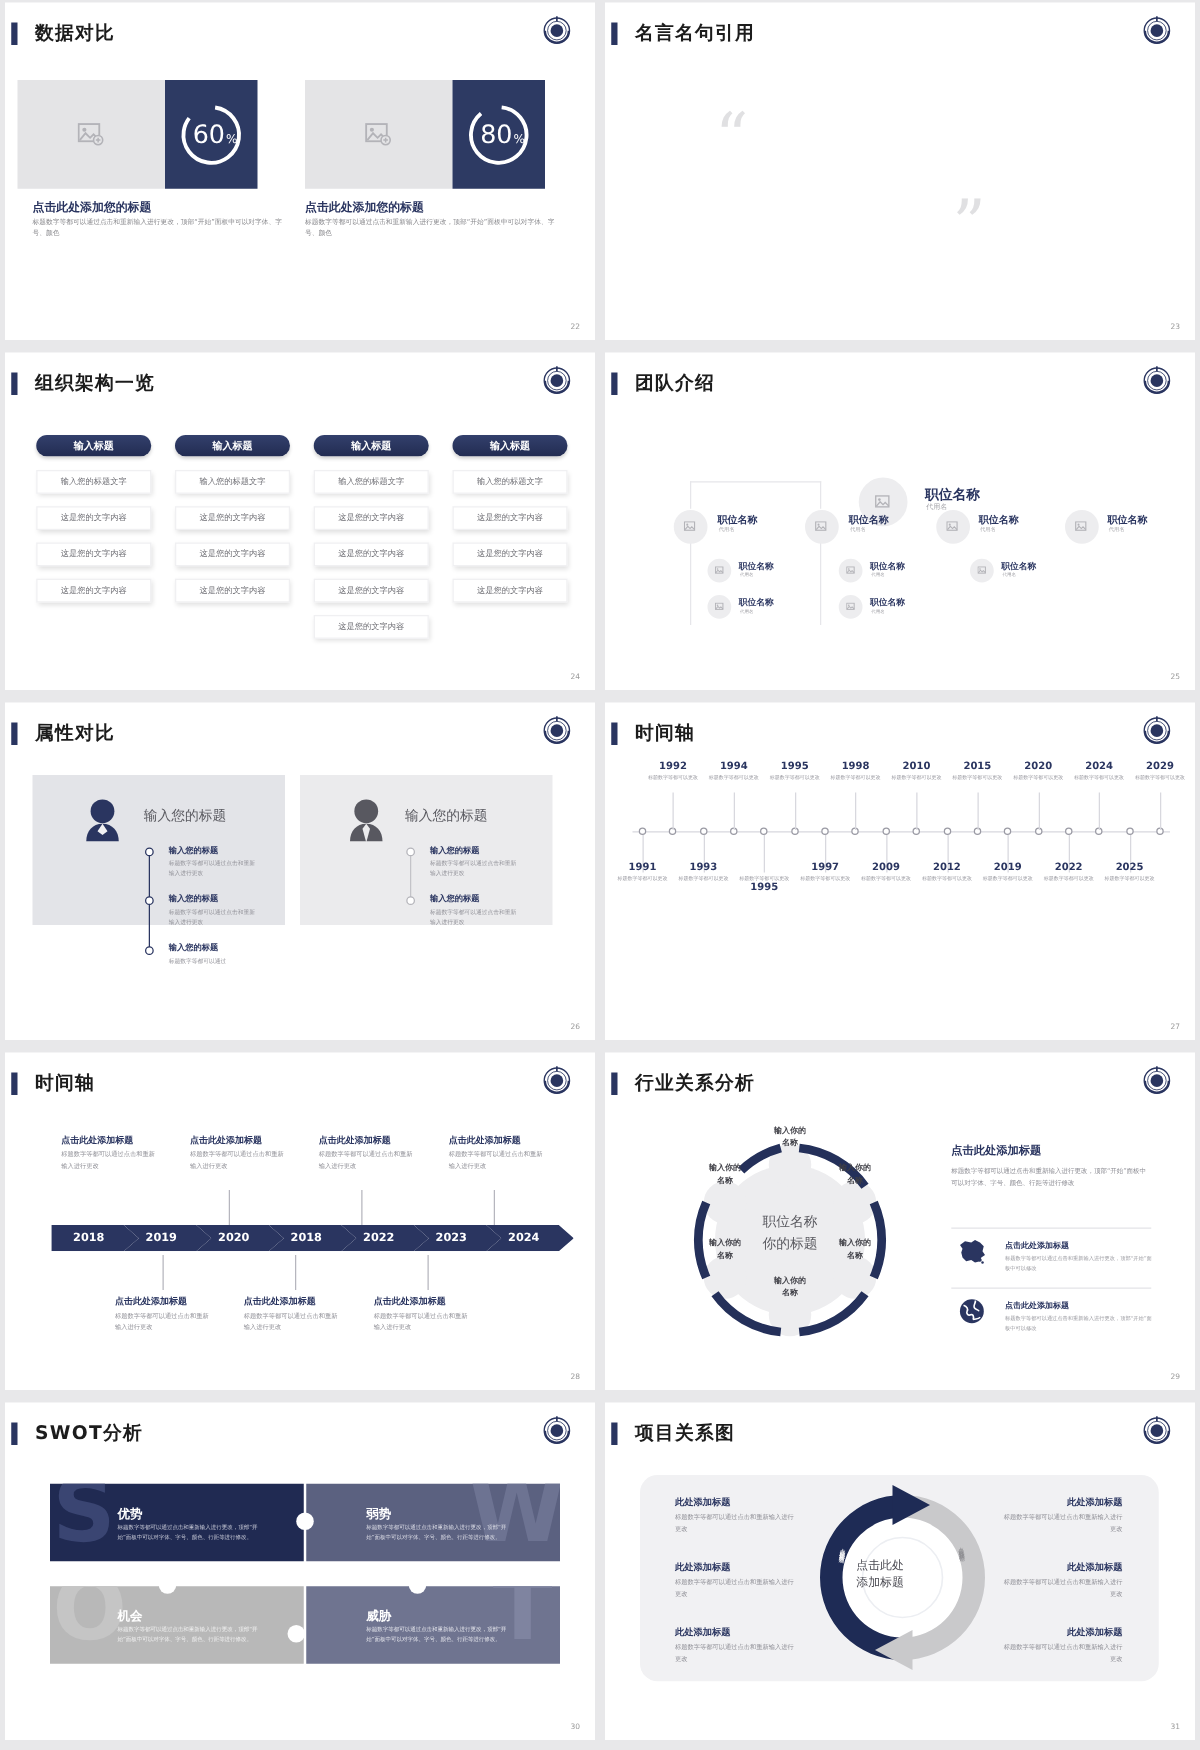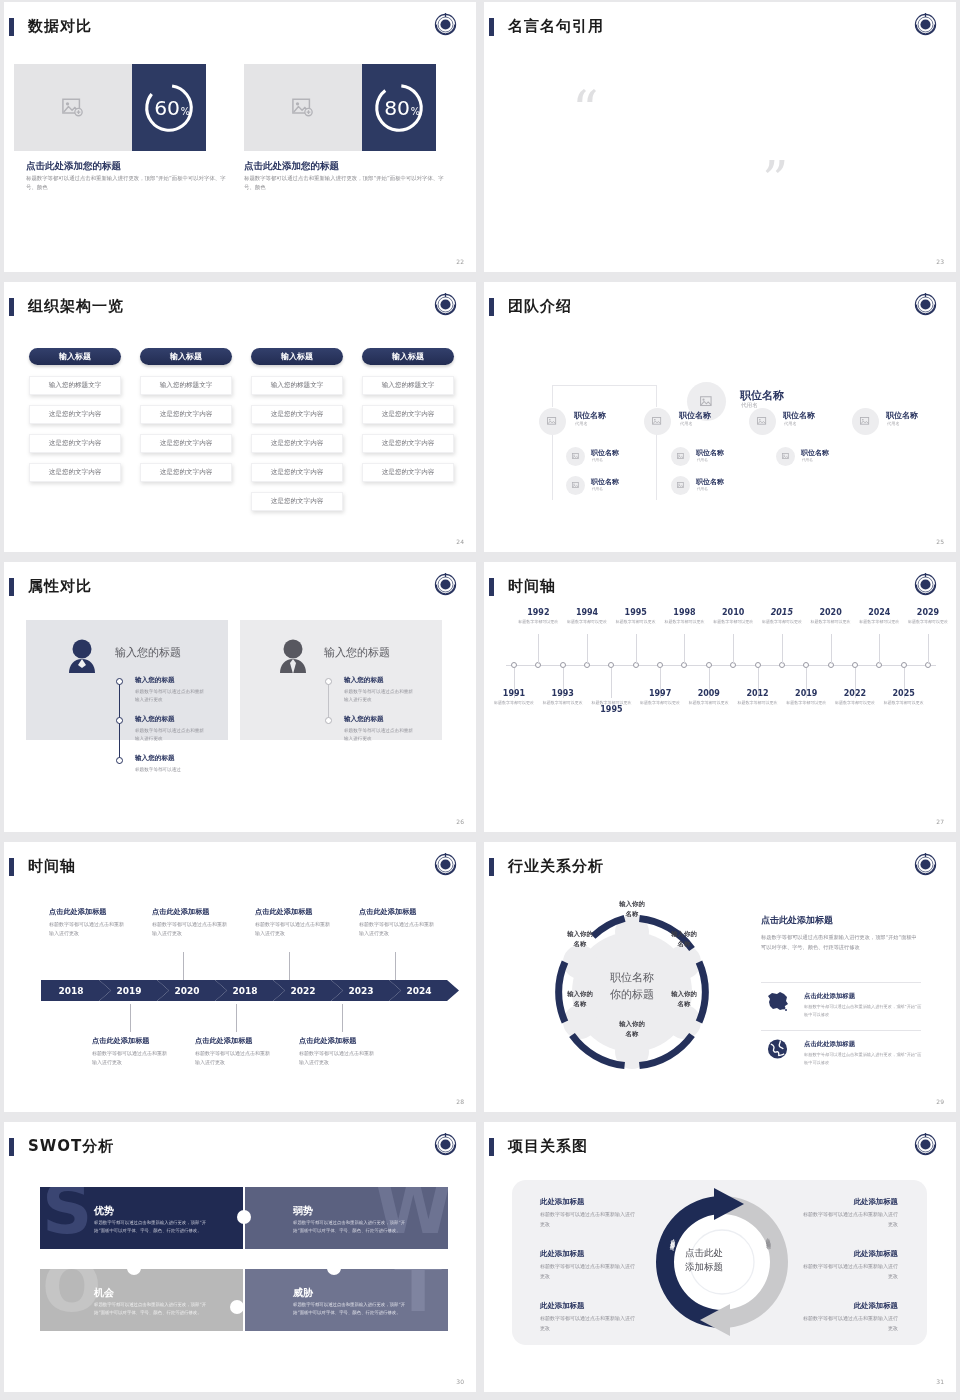--- a/index.html
+++ b/index.html
@@ -477,21 +477,21 @@
         <div class="tl-node" style="left: 246.176px; top: 100px;"></div>
         <div class="tl-stem" style="left: 249.176px; top: 72px; height: 30px;"></div>
         <div class="tl-year" style="left: 229.176px; top: 46px;">2010</div>
         <div class="tl-desc" style="left: 229.176px; top: 57px;">标题数字等都可以更改</div>
         <div class="tl-node" style="left: 270.529px; top: 100px;"></div>
         <div class="tl-stem" style="left: 273.529px; top: 106px; height: 30px;"></div>
         <div class="tl-year" style="left: 253.529px; top: 127px;">2012</div>
         <div class="tl-desc" style="left: 253.529px; top: 138px;">标题数字等都可以更改</div>
         <div class="tl-node" style="left: 294.882px; top: 100px;"></div>
         <div class="tl-stem" style="left: 297.882px; top: 72px; height: 30px;"></div>
-        <div class="tl-year" style="left: 277.882px; top: 46px; font-style: italic;">2015</div>
+        <div class="tl-year" style="left: 277.882px; top: 46px;">2015</div>
         <div class="tl-desc" style="left: 277.882px; top: 57px;">标题数字等都可以更改</div>
         <div class="tl-node" style="left: 319.235px; top: 100px;"></div>
         <div class="tl-stem" style="left: 322.235px; top: 106px; height: 30px;"></div>
         <div class="tl-year" style="left: 302.235px; top: 127px;">2019</div>
         <div class="tl-desc" style="left: 302.235px; top: 138px;">标题数字等都可以更改</div>
         <div class="tl-node" style="left: 343.588px; top: 100px;"></div>
         <div class="tl-stem" style="left: 346.588px; top: 72px; height: 30px;"></div>
         <div class="tl-year" style="left: 326.588px; top: 46px;">2020</div>
         <div class="tl-desc" style="left: 326.588px; top: 57px;">标题数字等都可以更改</div>
         <div class="tl-node" style="left: 367.941px; top: 100px;"></div>

